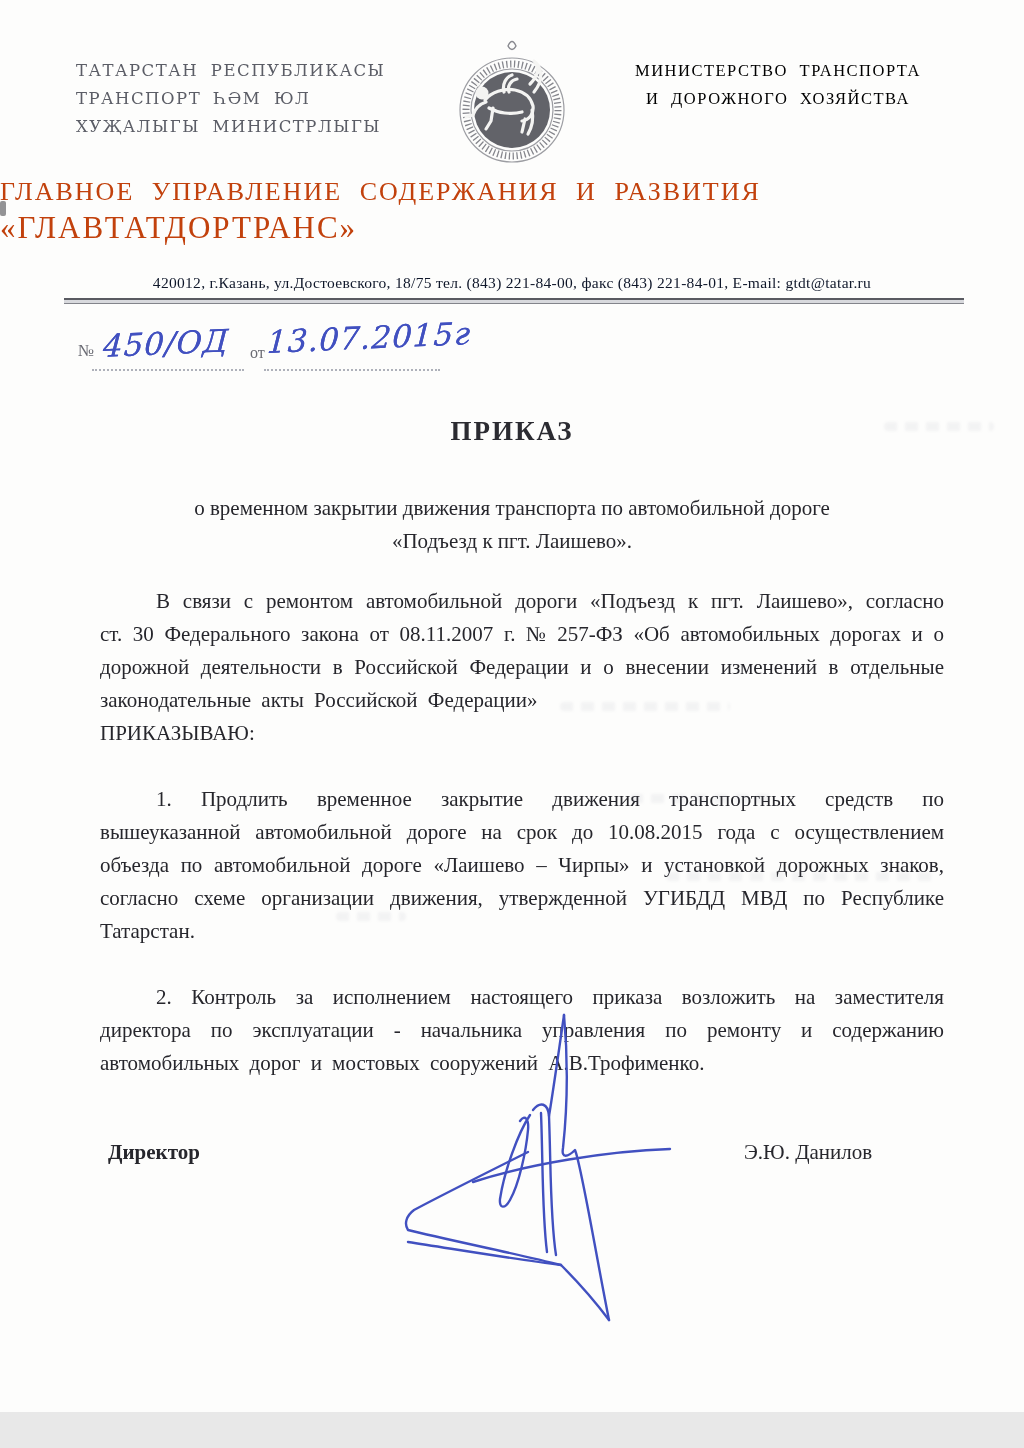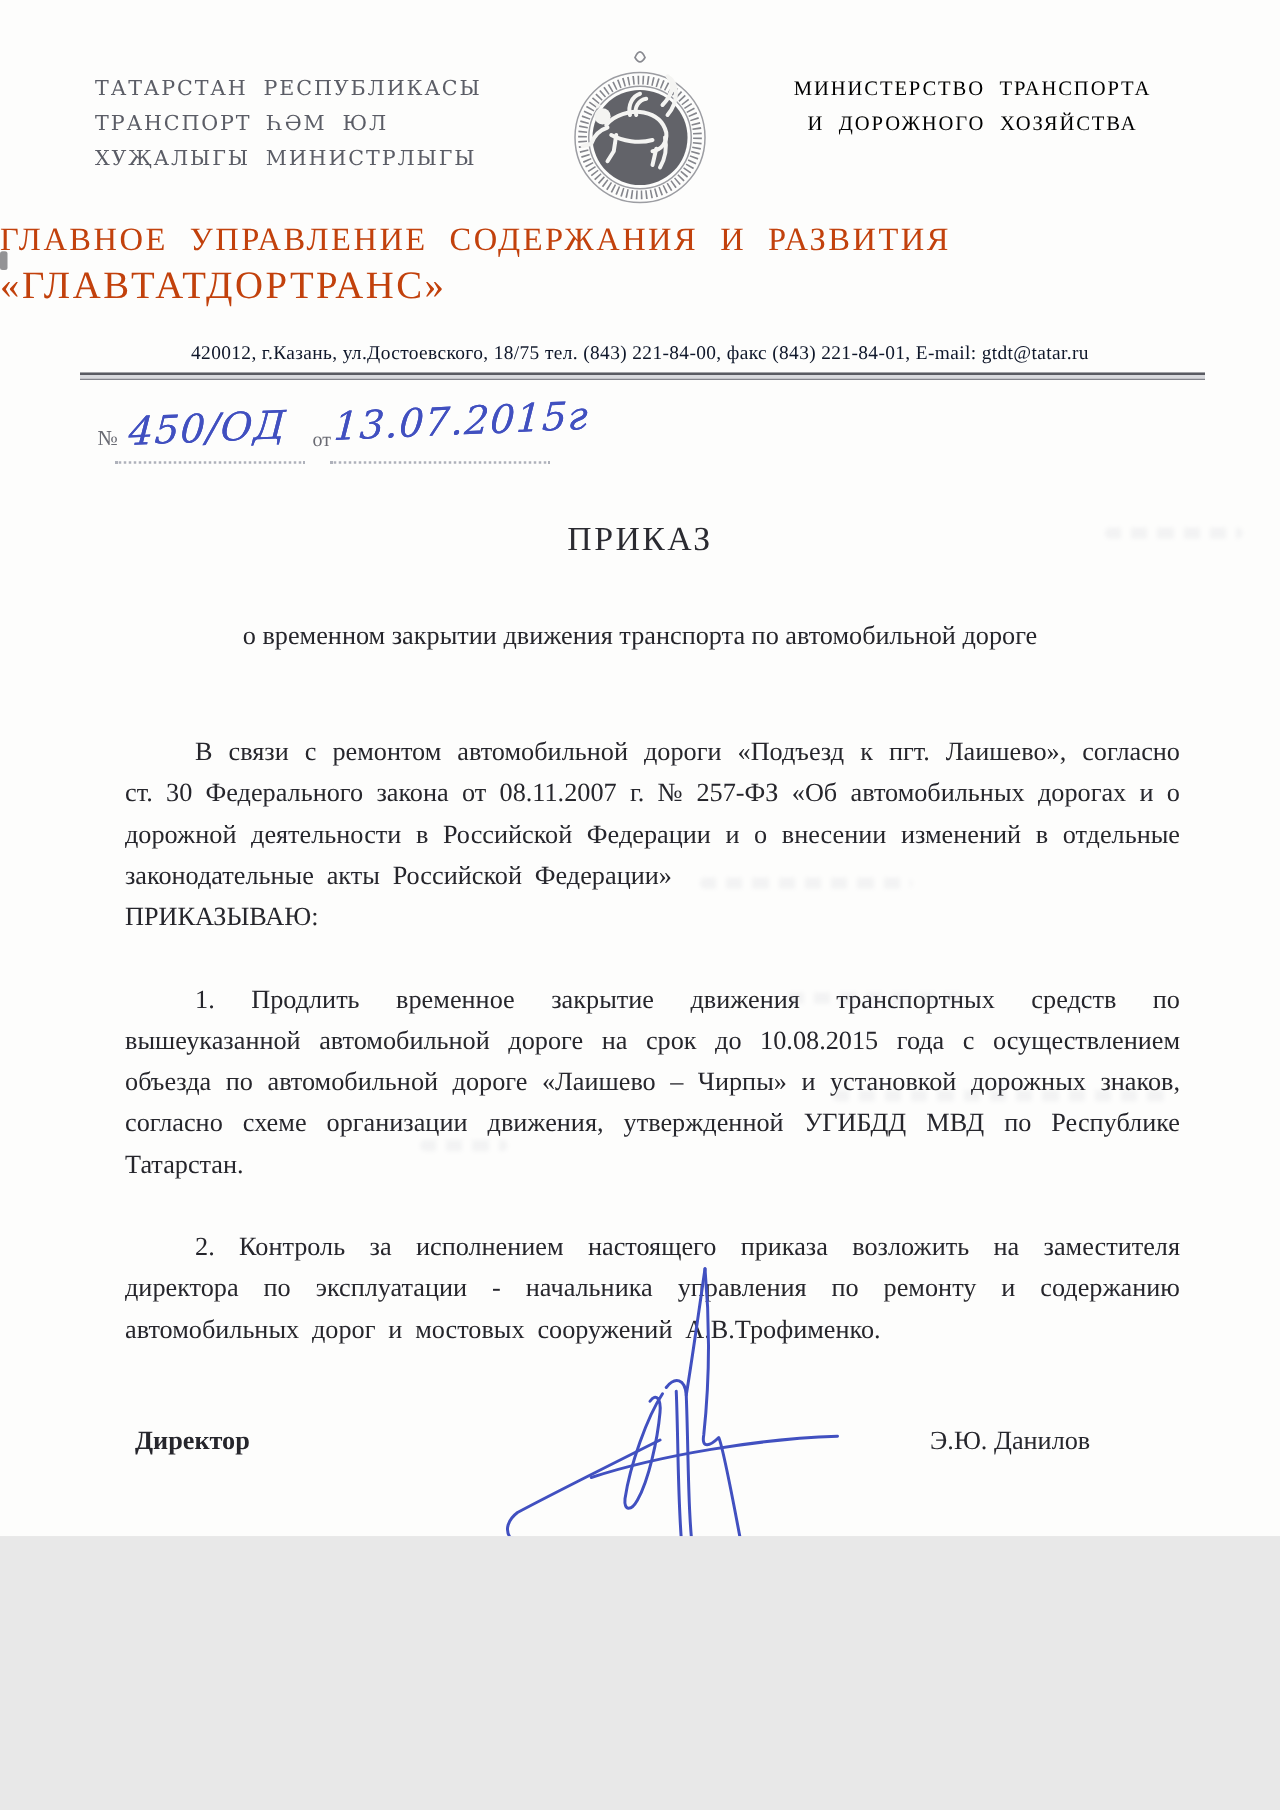--- a/index.html
+++ b/index.html
@@ -1,18 +1,18 @@
 <!DOCTYPE html>
 <html lang="ru"><head>
 <meta charset="utf-8">
 <style>
   html,body{margin:0;padding:0;background:#e8e8e8;}
   .page{
     position:relative;
-    width:1024px;height:1229px;
+    width:1024px;height:1412px;
     margin:0 auto;
     background:#fdfdfc;
     overflow:hidden;
     font-family:"Liberation Serif","DejaVu Serif",serif;
     color:#26262c;
   }
   
   .lh-left{
     position:absolute;left:76px;top:57px;width:360px;
     font-family:"DejaVu Serif","Liberation Serif",serif;
@@ -56,21 +56,21 @@
     transform:rotate(-2.5deg) skewX(-6deg);
     transform-origin:left bottom;
     text-shadow:0 0 .5px currentColor;
     white-space:nowrap;
   }
   .hand-no{position:absolute;left:102px;top:328px;}
   .hand-date{position:absolute;left:266px;top:324px;}
   
   .order-title{
     position:absolute;left:0;top:416px;width:1024px;text-align:center;
-    font-size:27px;font-weight:normal;letter-spacing:2px;color:#2b2b31;
+    font-size:27px;font-weight:bold;letter-spacing:2px;color:#2b2b31;
   }
   .subject{
     position:absolute;left:92px;top:492px;width:840px;text-align:center;
     font-size:21px;line-height:33px;color:#26262c;
   }
   .doc-body{
     position:absolute;left:100px;top:585px;width:844px;
     font-size:21px;line-height:33px;text-align:justify;word-spacing:5px;
   }
   .para{margin:0;text-indent:56px;}
@@ -139,20 +139,21 @@
   <span class="ref-label ref-no-label">№</span>
   <span class="hand hand-no ink" style="color: rgb(65, 80, 192);">450/ОД</span>
   <div class="dotline dot1"></div>
   <span class="ref-label ref-from-label">от</span>
   <span class="hand hand-date ink" style="color: rgb(65, 80, 192);">13.07.2015г</span>
   <div class="dotline dot2"></div>
 
   <div class="order-title">ПРИКАЗ</div>
   <div class="subject">
     <div>о временном закрытии движения транспорта по автомобильной дороге</div>
+    <div>«Подъезд к пгт. Лаишево».</div>
   </div>
 
   <div class="doc-body">
     <p class="para">В связи с ремонтом автомобильной дороги «Подъезд к пгт. Лаишево», согласно ст. 30 Федерального закона от 08.11.2007 г. № 257-ФЗ «Об автомобильных дорогах и о дорожной деятельности в Российской Федерации и о внесении изменений в отдельные законодательные акты Российской Федерации»</p>
     <p class="resolve">ПРИКАЗЫВАЮ:</p>
     <p class="para" style="margin-bottom:33px;">1. Продлить временное закрытие движения транспортных средств по вышеуказанной автомобильной дороге на срок до 10.08.2015 года с осуществлением объезда по автомобильной дороге «Лаишево – Чирпы» и установкой дорожных знаков, согласно схеме организации движения, утвержденной УГИБДД МВД по Республике Татарстан.</p>
     <p class="para">2. Контроль за исполнением настоящего приказа возложить на заместителя директора по эксплуатации - начальника управления по ремонту и содержанию автомобильных дорог и мостовых сооружений А.В.Трофименко.</p>
   </div>
 
   <div class="sig-title">Директор</div>

